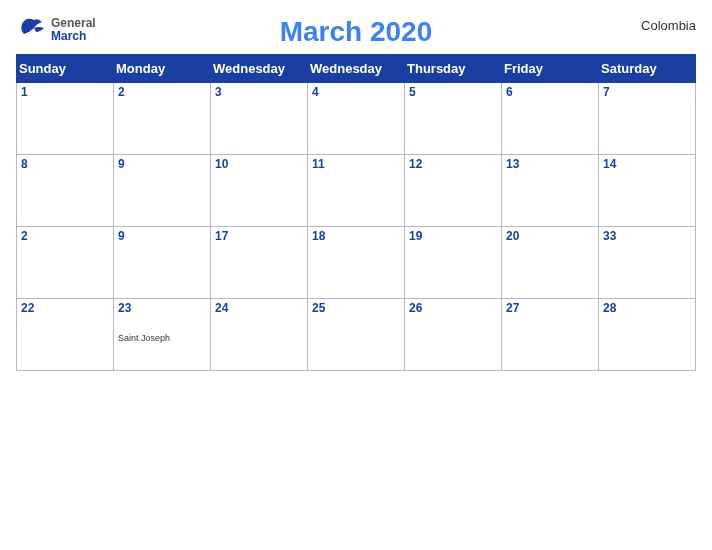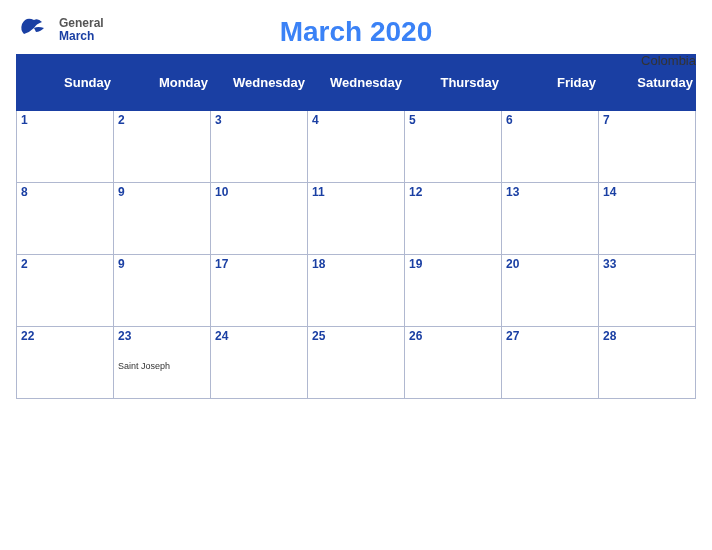--- a/index.html
+++ b/index.html
@@ -52,34 +52,33 @@
       font-weight: bold;
       color: #3b82f6;
       text-align: center;
     }
     .country-label {
       position: absolute;
       right: 0;
       top: 8px;
       font-size: 13px;
       color: #333;
-      margin-top: 35px;
     }
     .calendar-table {
       width: 100%;
       border-collapse: collapse;
       table-layout: fixed;
     }
     .calendar-table th {
       background-color: #1a3fa3;
       color: #fff;
-      text-align: right;
+      text-align: left;
       font-size: 13px;
       font-weight: bold;
-      padding: 20px 2px;
+      padding: 6px 2px;
       border: 1px solid #1a3fa3;
     }
     .calendar-table td {
       border: 1px solid #b0b8d0;
       vertical-align: top;
       padding: 2px 4px;
       height: 72px;
       background: #fff;
       position: relative;
     }
@@ -94,21 +93,21 @@
       color: #333;
       display: block;
       margin-top: 18px;
     }
   </style>
 </head>
 <body>
 
 <div class="calendar-wrapper">
   <div class="calendar-header">
-    <div class="logo-group" style="position:absolute;left:0;top:4px;display:flex;align-items:center;gap:11px;">
+    <div class="logo-group" style="position:absolute;left:0;top:4px;display:flex;align-items:center;gap:3px;">
       <svg width="32" height="32" viewBox="0 0 32 32">
 
         <path d="M6 10 Q10 2 18 6 Q22 4 26 8 Q20 10 18 14 Q14 18 8 20 Q4 16 6 10Z" fill="#1a3fa3"></path>
         <path d="M18 14 Q22 12 28 14 Q24 18 20 18Z" fill="#1a3fa3"></path>
       </svg>
       <div class="logo-texts">
         <span class="logo-text-general">General</span>
         <span class="logo-text-blue">March</span>
       </div>
     </div>

